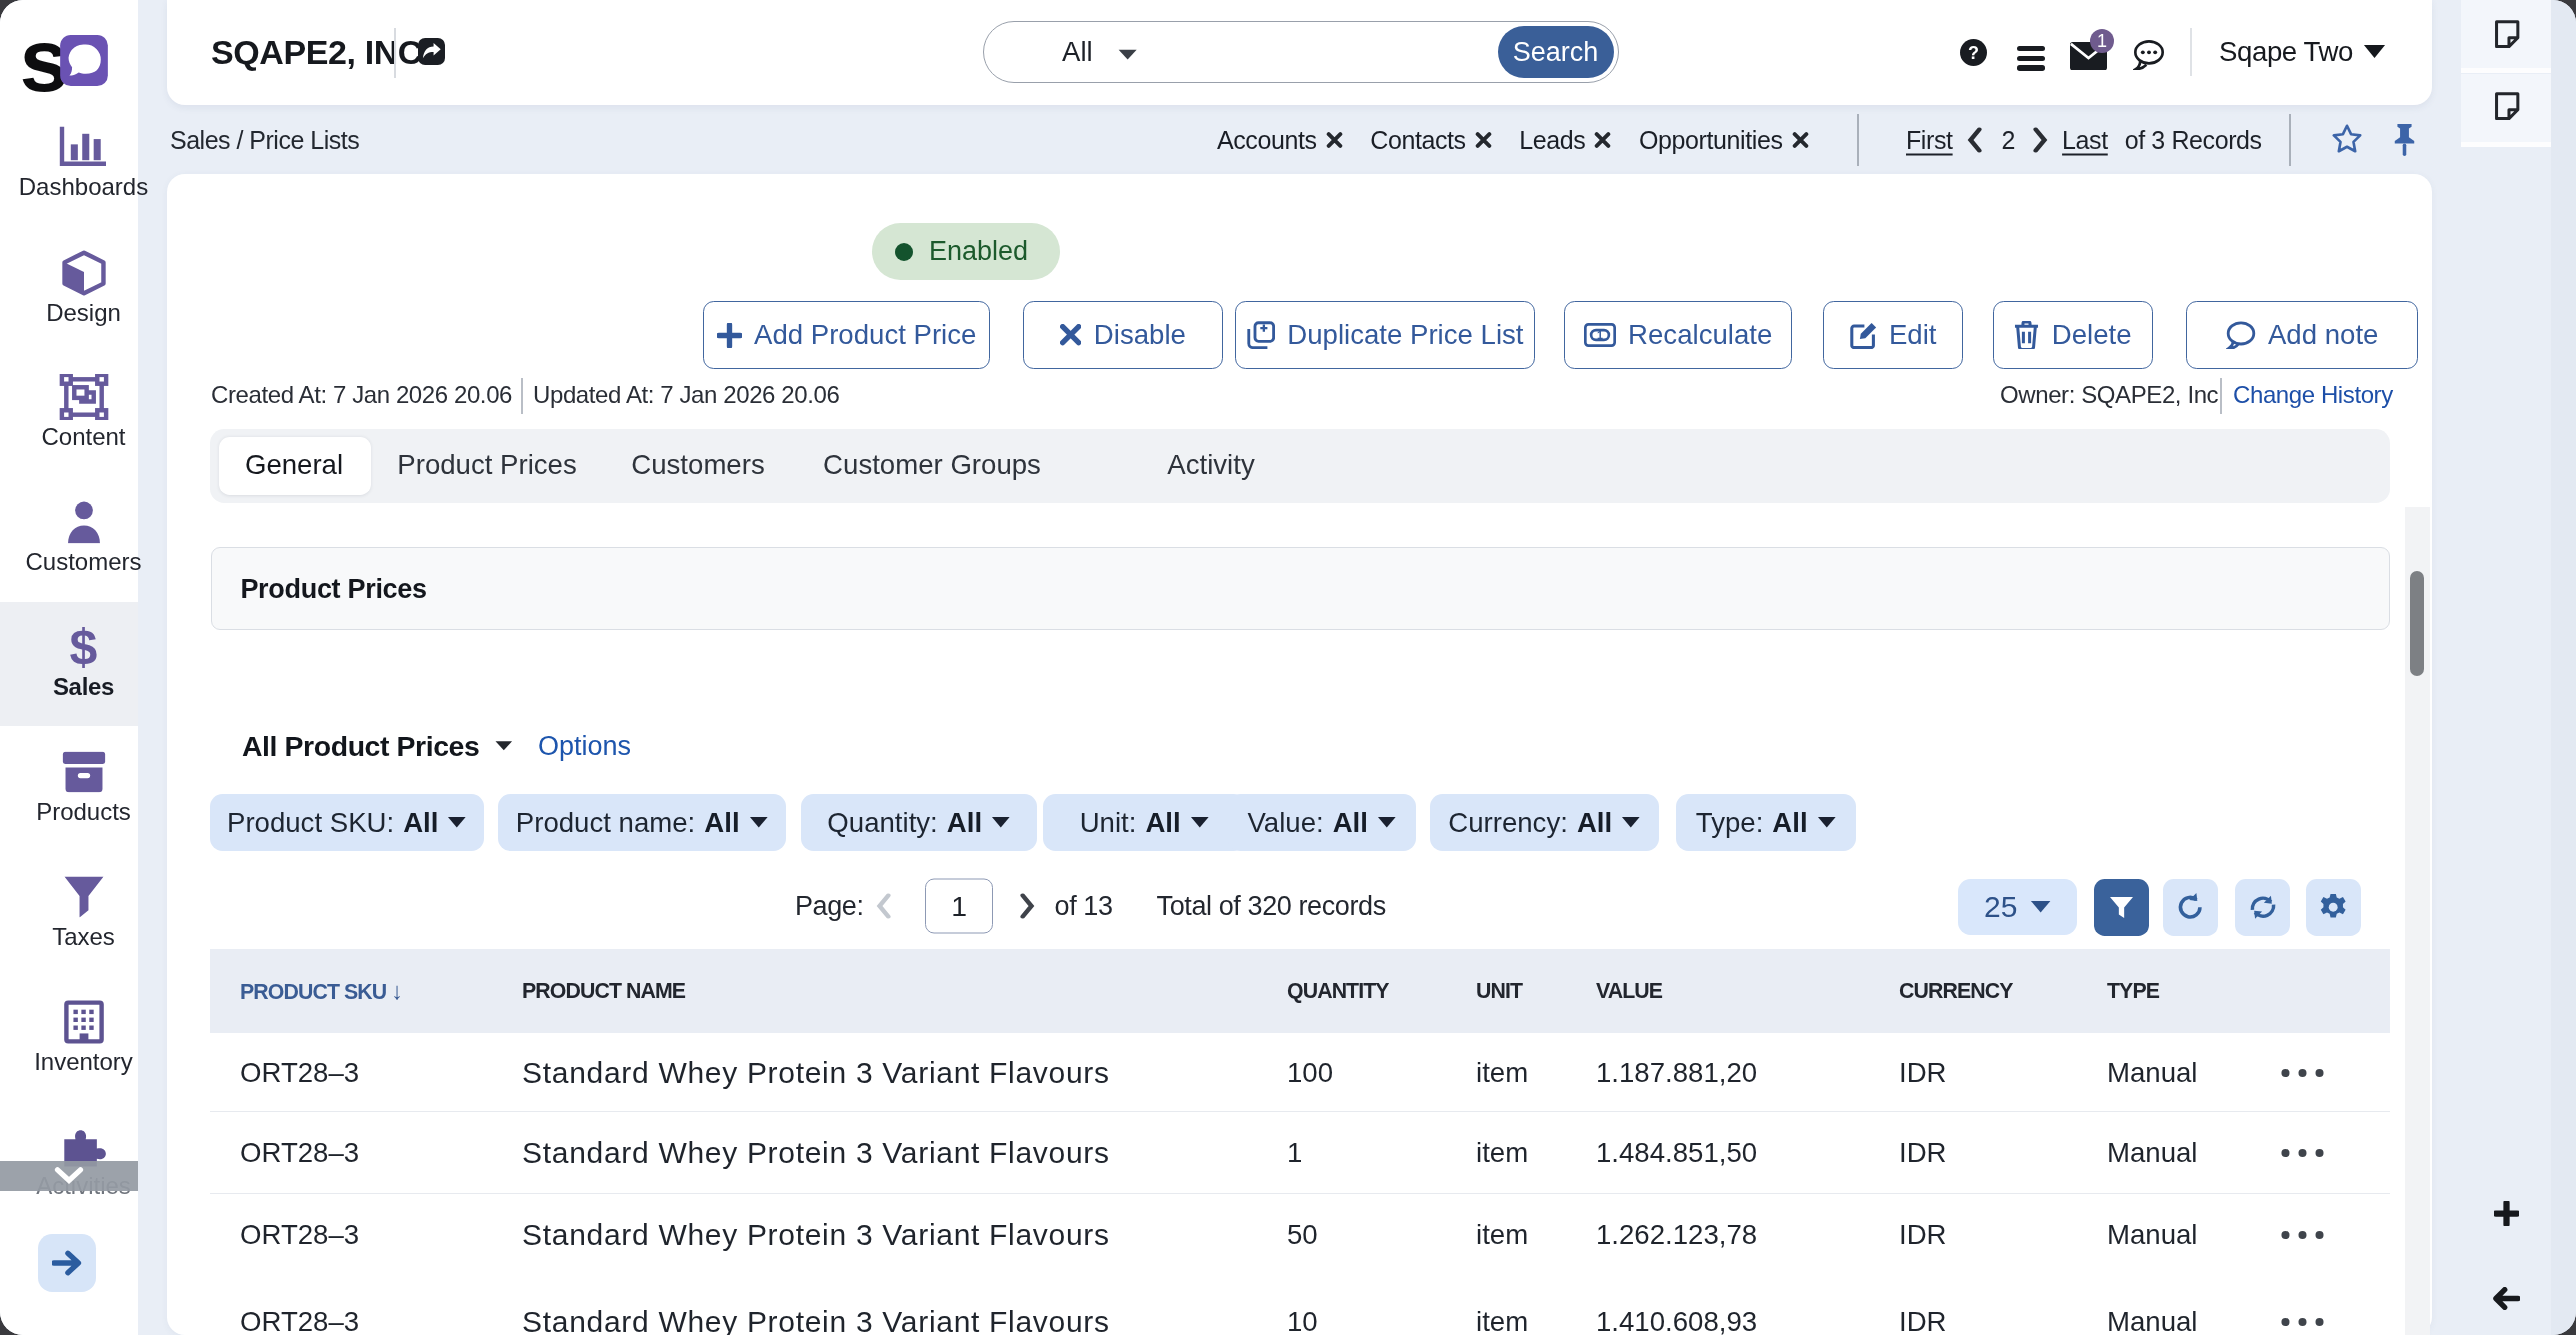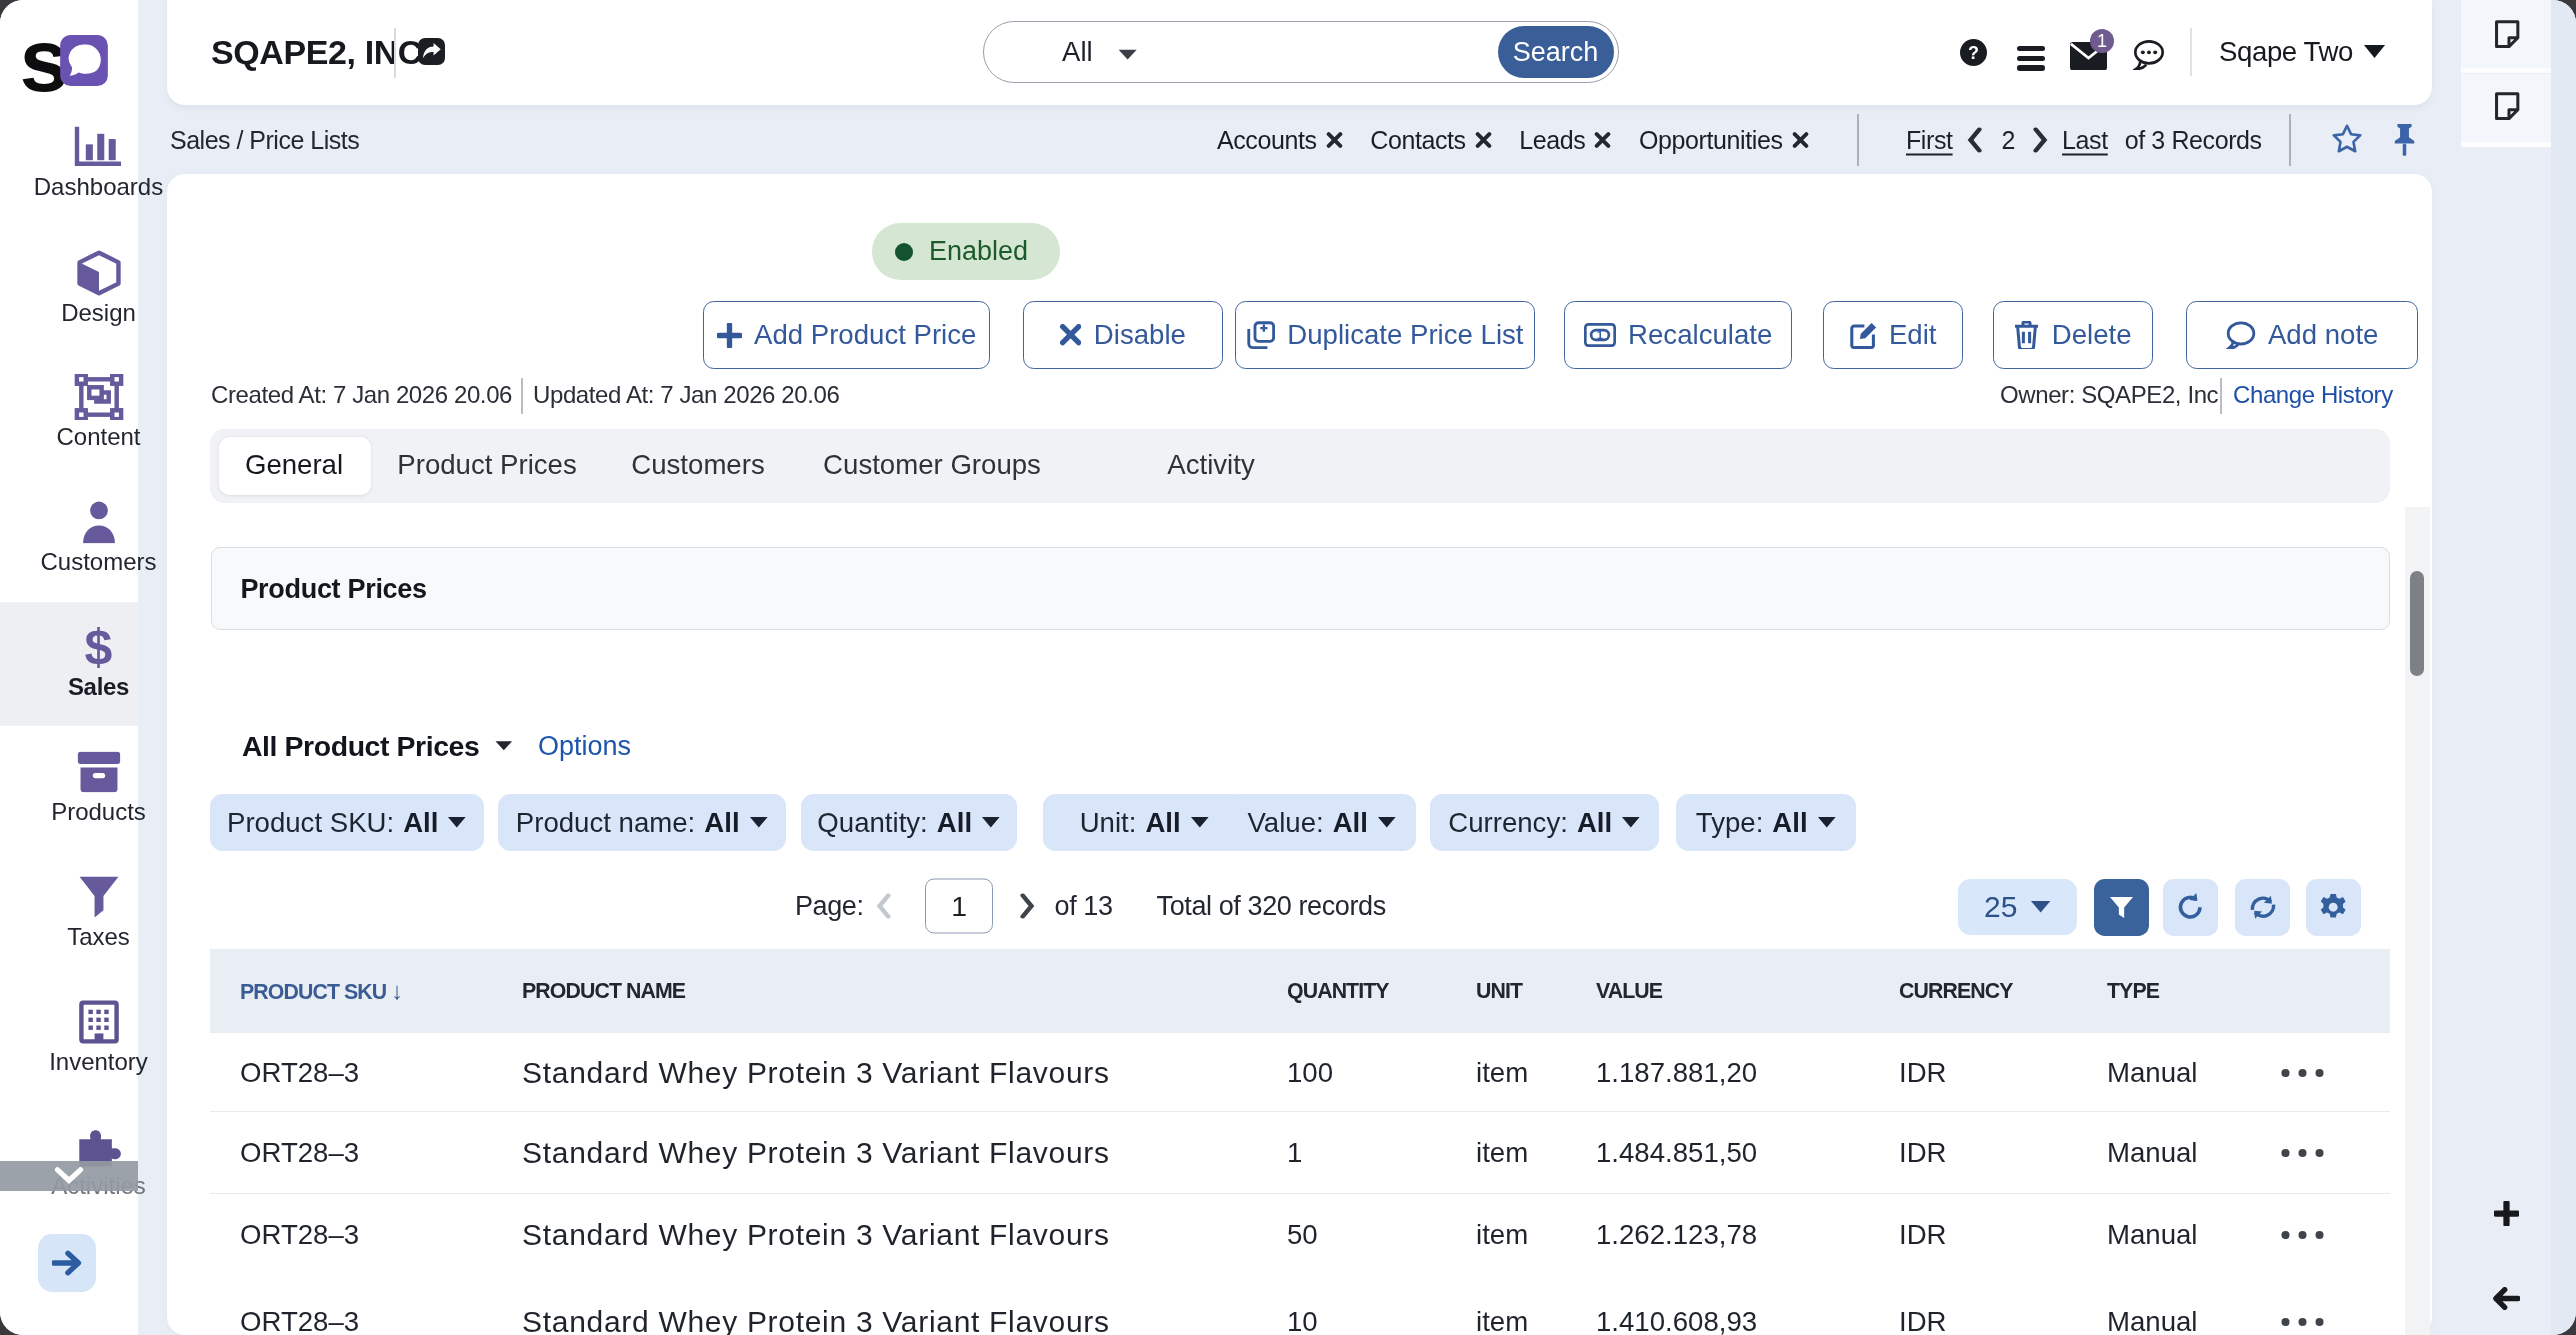--- a/index.html
+++ b/index.html
@@ -1,21 +1,21 @@
 <!DOCTYPE html>
 <html style="font-size:14.2px"><head>
 <meta charset="utf-8">
 <style>
 *{margin:0;padding:0;box-sizing:border-box;}
 html,body{width:2576px;height:1335px;background:#3a3a3e;overflow:hidden;font-family:"Liberation Sans",sans-serif;}
 .abs{position:absolute;}
 .app{position:absolute;left:0;top:0;width:2576px;height:1335px;background:#e9eef6;border-radius:23px;overflow:hidden;}
 
 .sidebar{position:absolute;left:0;top:0;width:138px;height:1335px;background:#fff;}
-.navitem{position:absolute;left:15px;width:167px;height:124px;text-align:center;}
+.navitem{position:absolute;left:0;width:167px;height:124px;text-align:center;}
 .navitem .ic{position:absolute;left:50%;top:45px;transform:translate(-50%,-50%);}
 .navitem .lb{position:absolute;left:0;right:0;top:85px;transform:translateY(-50%);font-size:24px;color:#23262e;}
 .nav-active{background:#edeff3;}
 .graybar{position:absolute;left:0;top:1161px;width:138px;height:30px;background:rgba(148,154,163,0.92);z-index:5;}
 .sbarrow{position:absolute;left:38px;top:1234px;width:58px;height:58px;background:#d7e5f8;border-radius:14.2px;}
 
 .topbar{position:absolute;left:167px;top:0;width:2265px;height:105px;background:#fff;border-radius:0 0 18px 18px;box-shadow:0 2.7px 7.1px rgba(50,70,110,0.07);}
 .brand{position:absolute;left:44px;top:52px;transform:translateY(-50%);font-size:34px;font-weight:700;color:#16191e;letter-spacing:-0.4px;}
 .tb-div{position:absolute;left:227px;top:27.6px;width:1.8px;height:50px;background:#d8dbe0;}
 .sharebtn{position:absolute;left:251px;top:38px;width:27px;height:27px;background:#1b1e24;border-radius:7.1px;}
@@ -338,21 +338,21 @@
         </svg>
       <span class="opt" style="margin-left:24px;">Options</span>
     </div>
 
     <div class="chip" style="left:43px;width:274px;">Product SKU: <b>All</b> <svg width="19.6" height="12.4" viewBox="0 0 22 14">
           <path d="M1 1 L11 13 L21 1 Z" fill="#1a2130"></path>
         </svg></div>
     <div class="chip" style="left:331px;width:288px;">Product name: <b>All</b> <svg width="19.6" height="12.4" viewBox="0 0 22 14">
           <path d="M1 1 L11 13 L21 1 Z" fill="#1a2130"></path>
         </svg></div>
-    <div class="chip" style="left:634px;width:216px;">Quantity: <b>All</b> <svg width="19.6" height="12.4" viewBox="0 0 22 14">
+    <div class="chip" style="left:634px;width:236px;">Quantity: <b>All</b> <svg width="19.6" height="12.4" viewBox="0 0 22 14">
           <path d="M1 1 L11 13 L21 1 Z" fill="#1a2130"></path>
         </svg></div>
     <div class="chip" style="left:876px;width:203px;">Unit: <b>All</b> <svg width="19.6" height="12.4" viewBox="0 0 22 14">
           <path d="M1 1 L11 13 L21 1 Z" fill="#1a2130"></path>
         </svg></div>
     <div class="chip" style="left:1061px;width:188px;">Value: <b>All</b> <svg width="19.6" height="12.4" viewBox="0 0 22 14">
           <path d="M1 1 L11 13 L21 1 Z" fill="#1a2130"></path>
         </svg></div>
     <div class="chip" style="left:1263px;width:229px;">Currency: <b>All</b> <svg width="19.6" height="12.4" viewBox="0 0 22 14">
           <path d="M1 1 L11 13 L21 1 Z" fill="#1a2130"></path>

